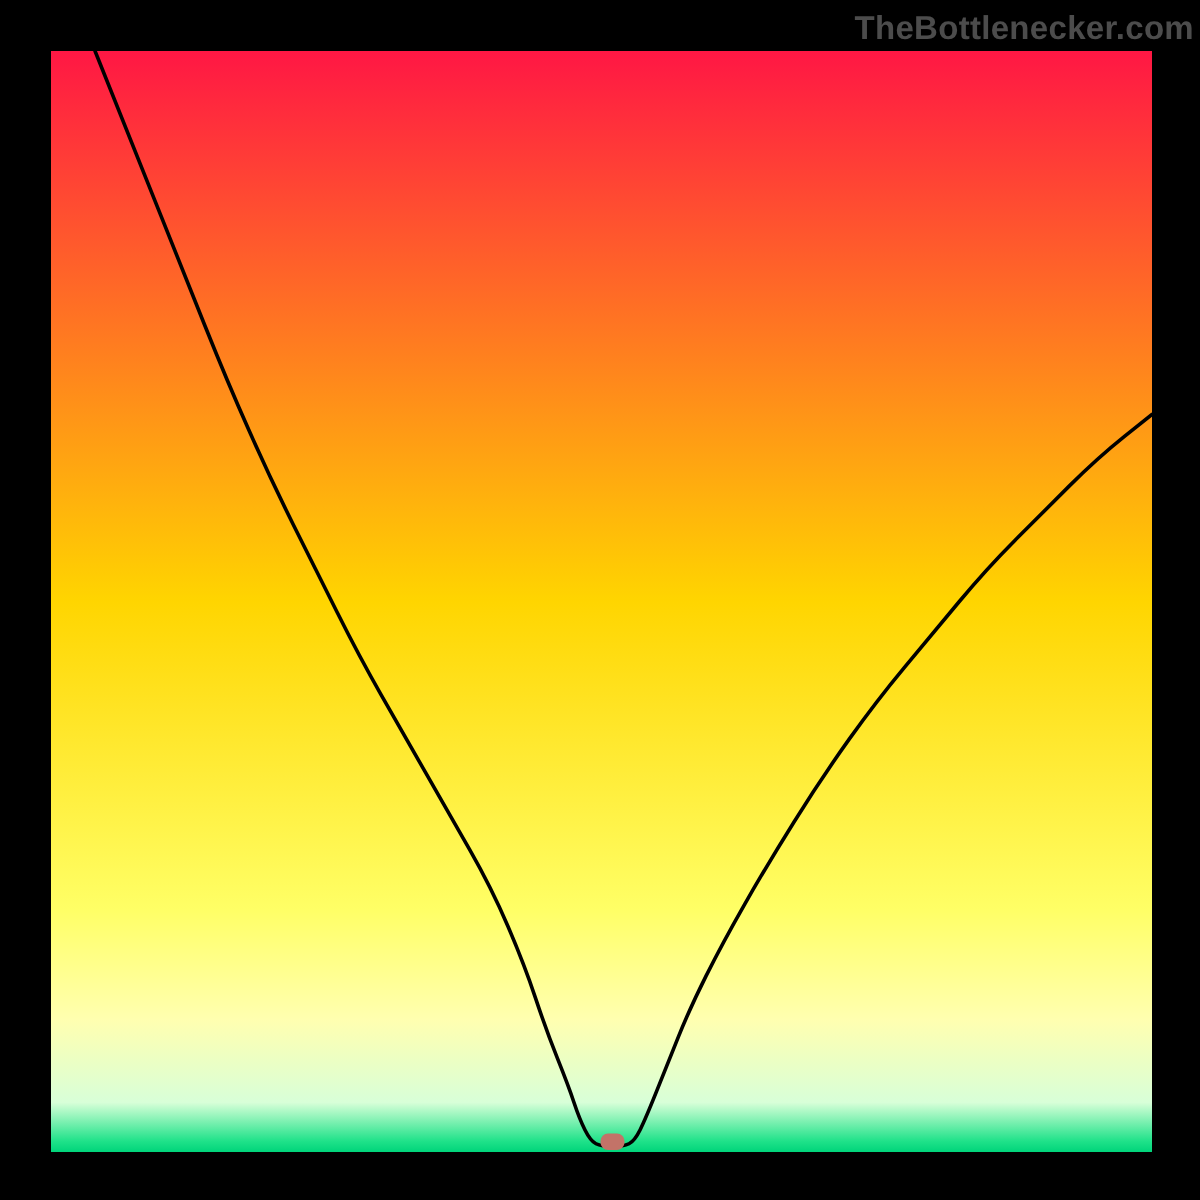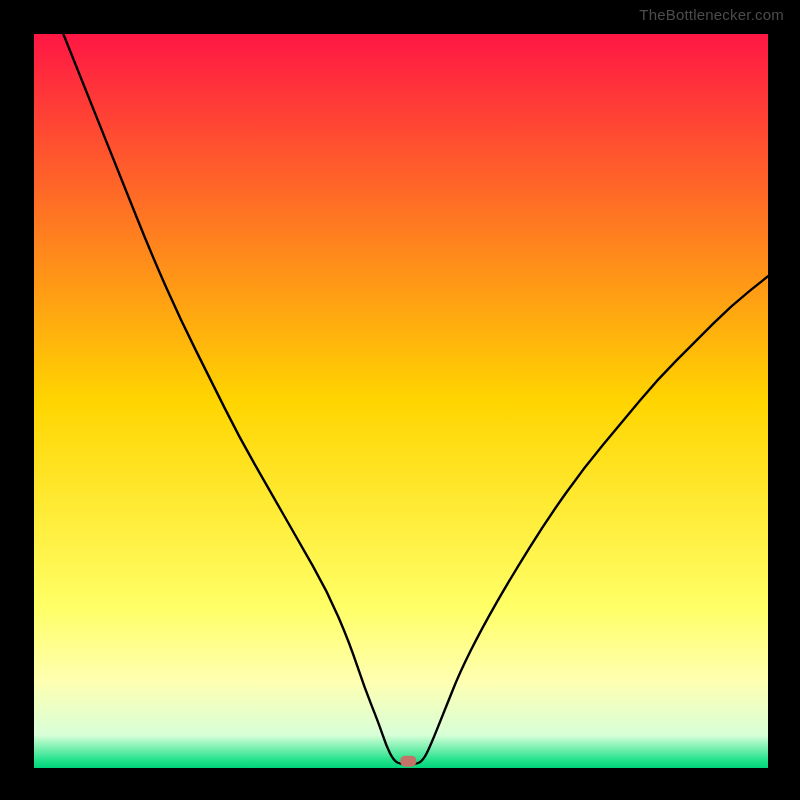--- a/index.html
+++ b/index.html
@@ -21,24 +21,24 @@
     position: absolute;
     left: 34px;
     top: 34px;
     width: 734px;
     height: 734px;
     overflow: hidden;
   }
   .watermark {
     position: absolute;
     top: 6px;
-    right: 16px;
+    right: 4px;
     color: #4c4c4c;
-    font-size: 15px;
-    font-weight: 400;
+    font-size: 22px;
+    font-weight: 700;
     letter-spacing: 0.2px;
     user-select: none;
   }
 </style>
 </head>
 <body>
 
 <div class="frame">
   <div class="plot">
     <svg id="chart-svg" width="734" height="734" viewBox="0 0 734 734">

